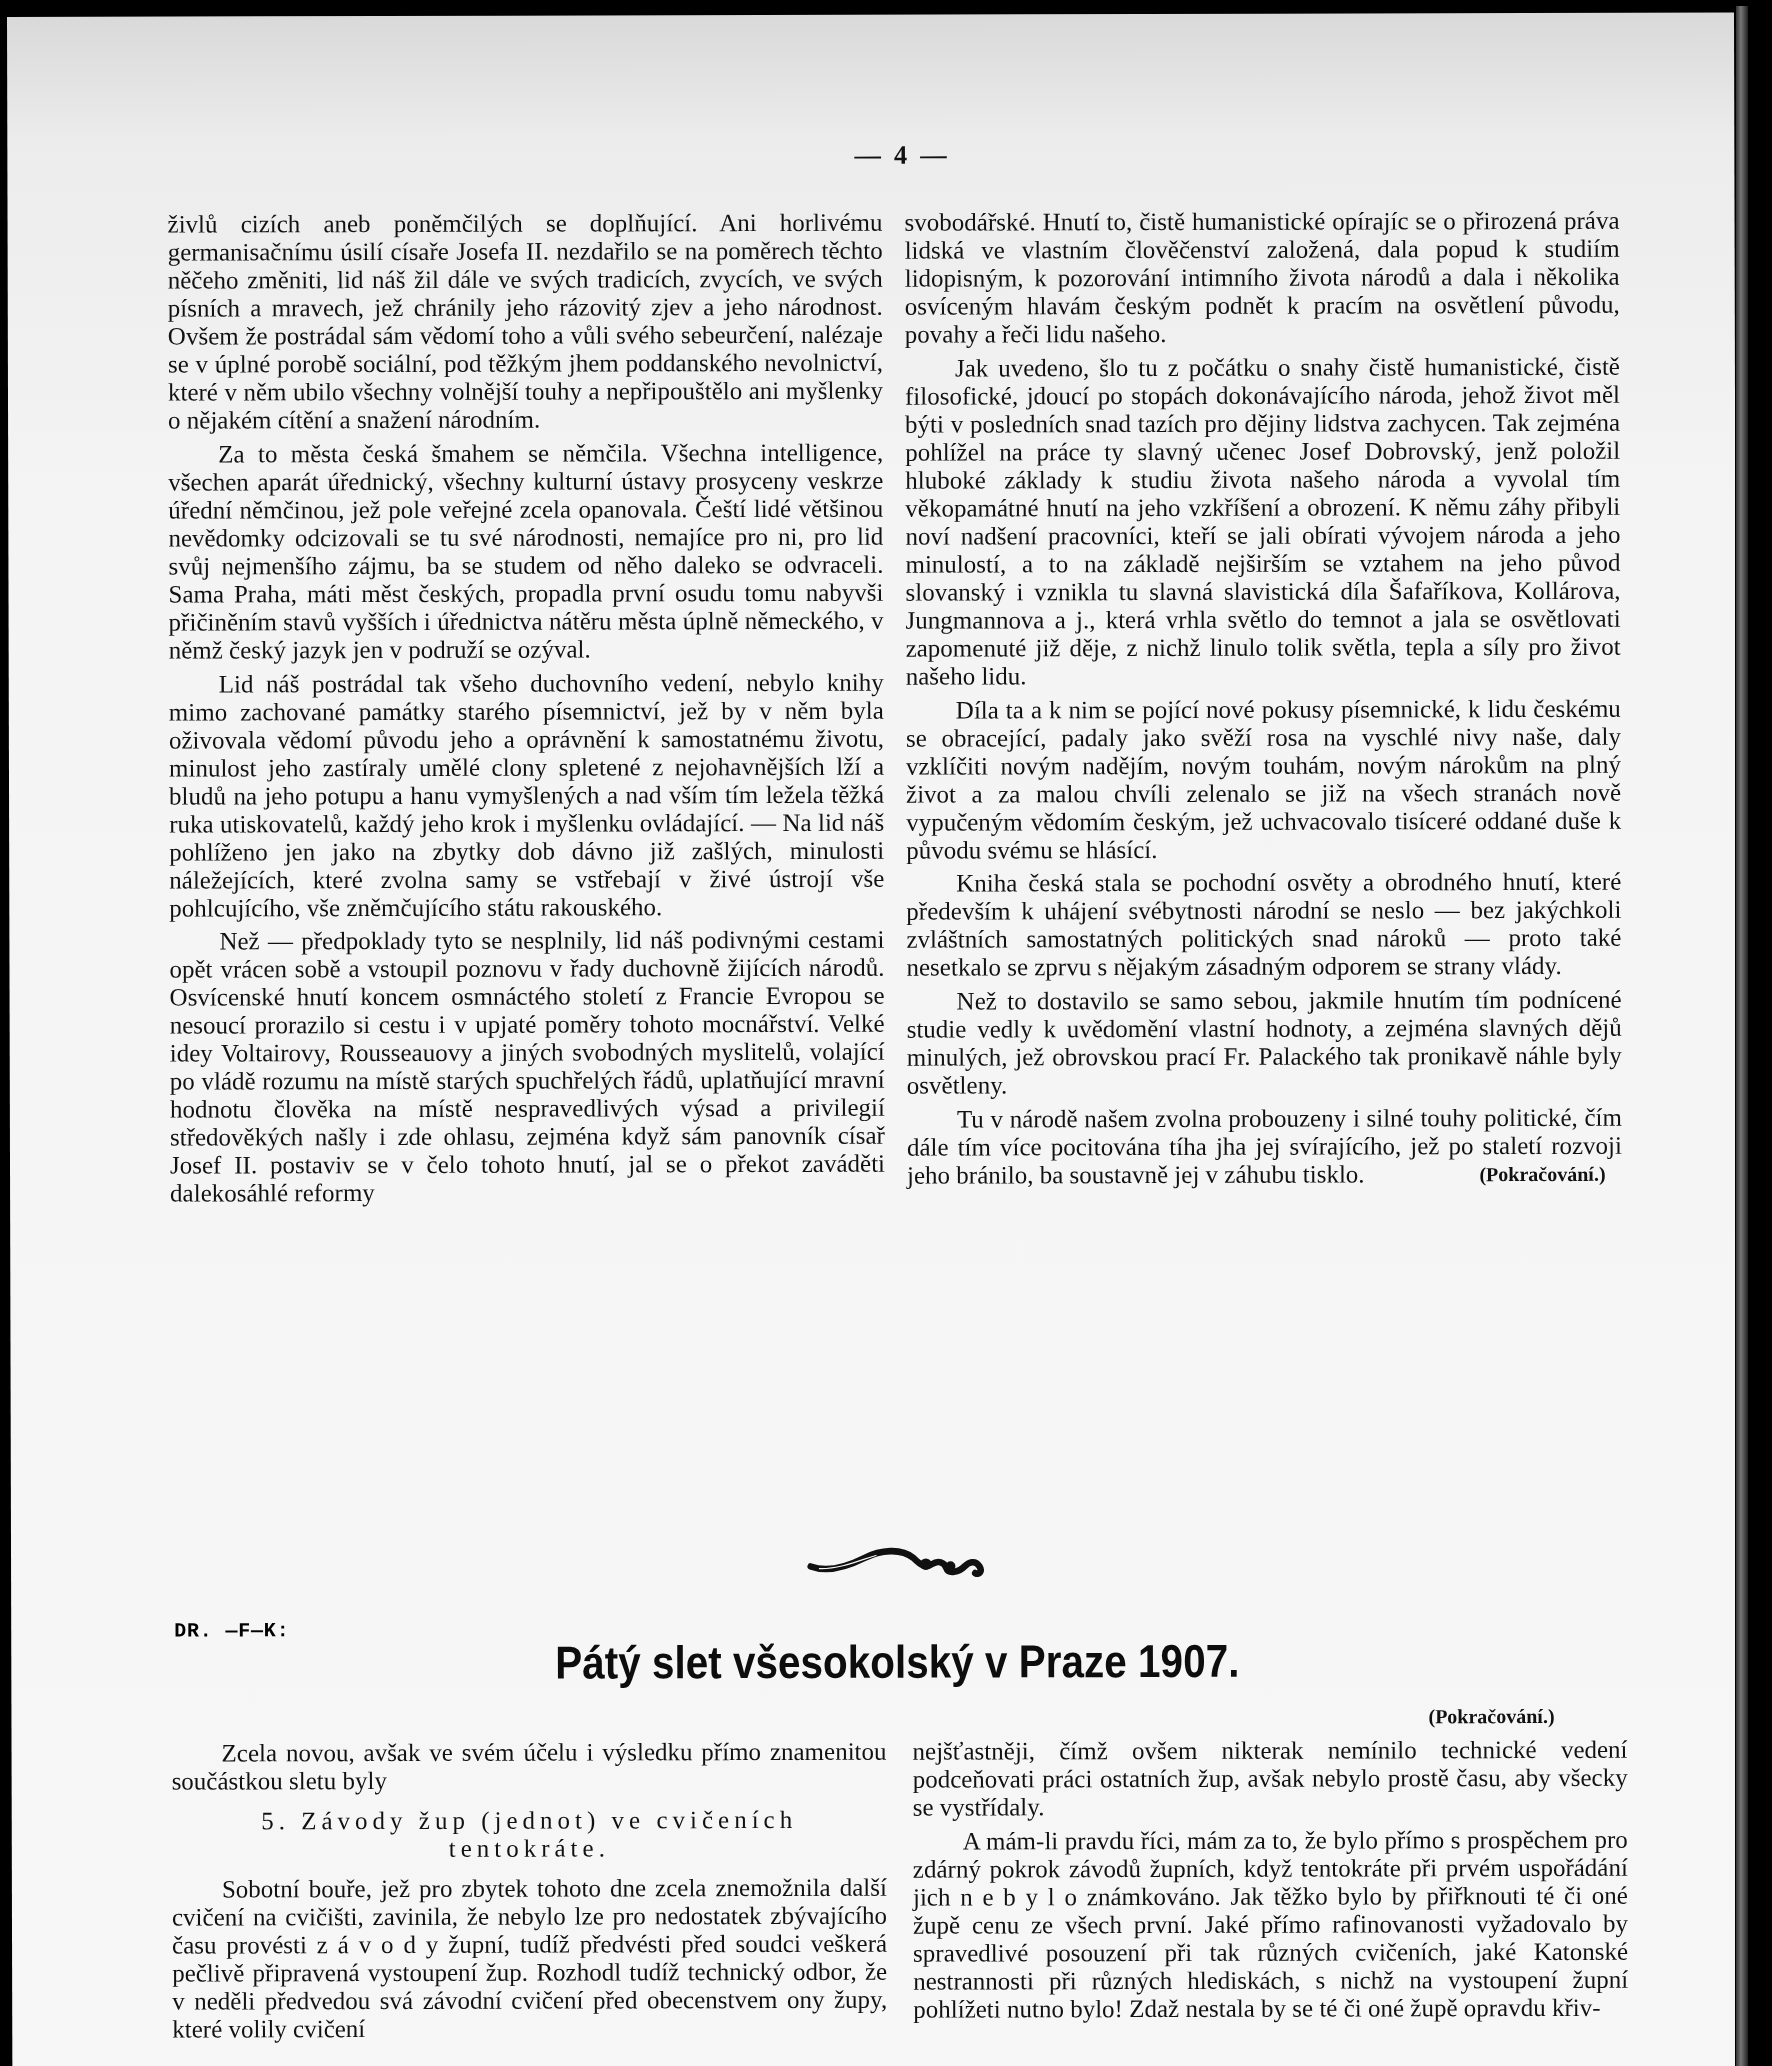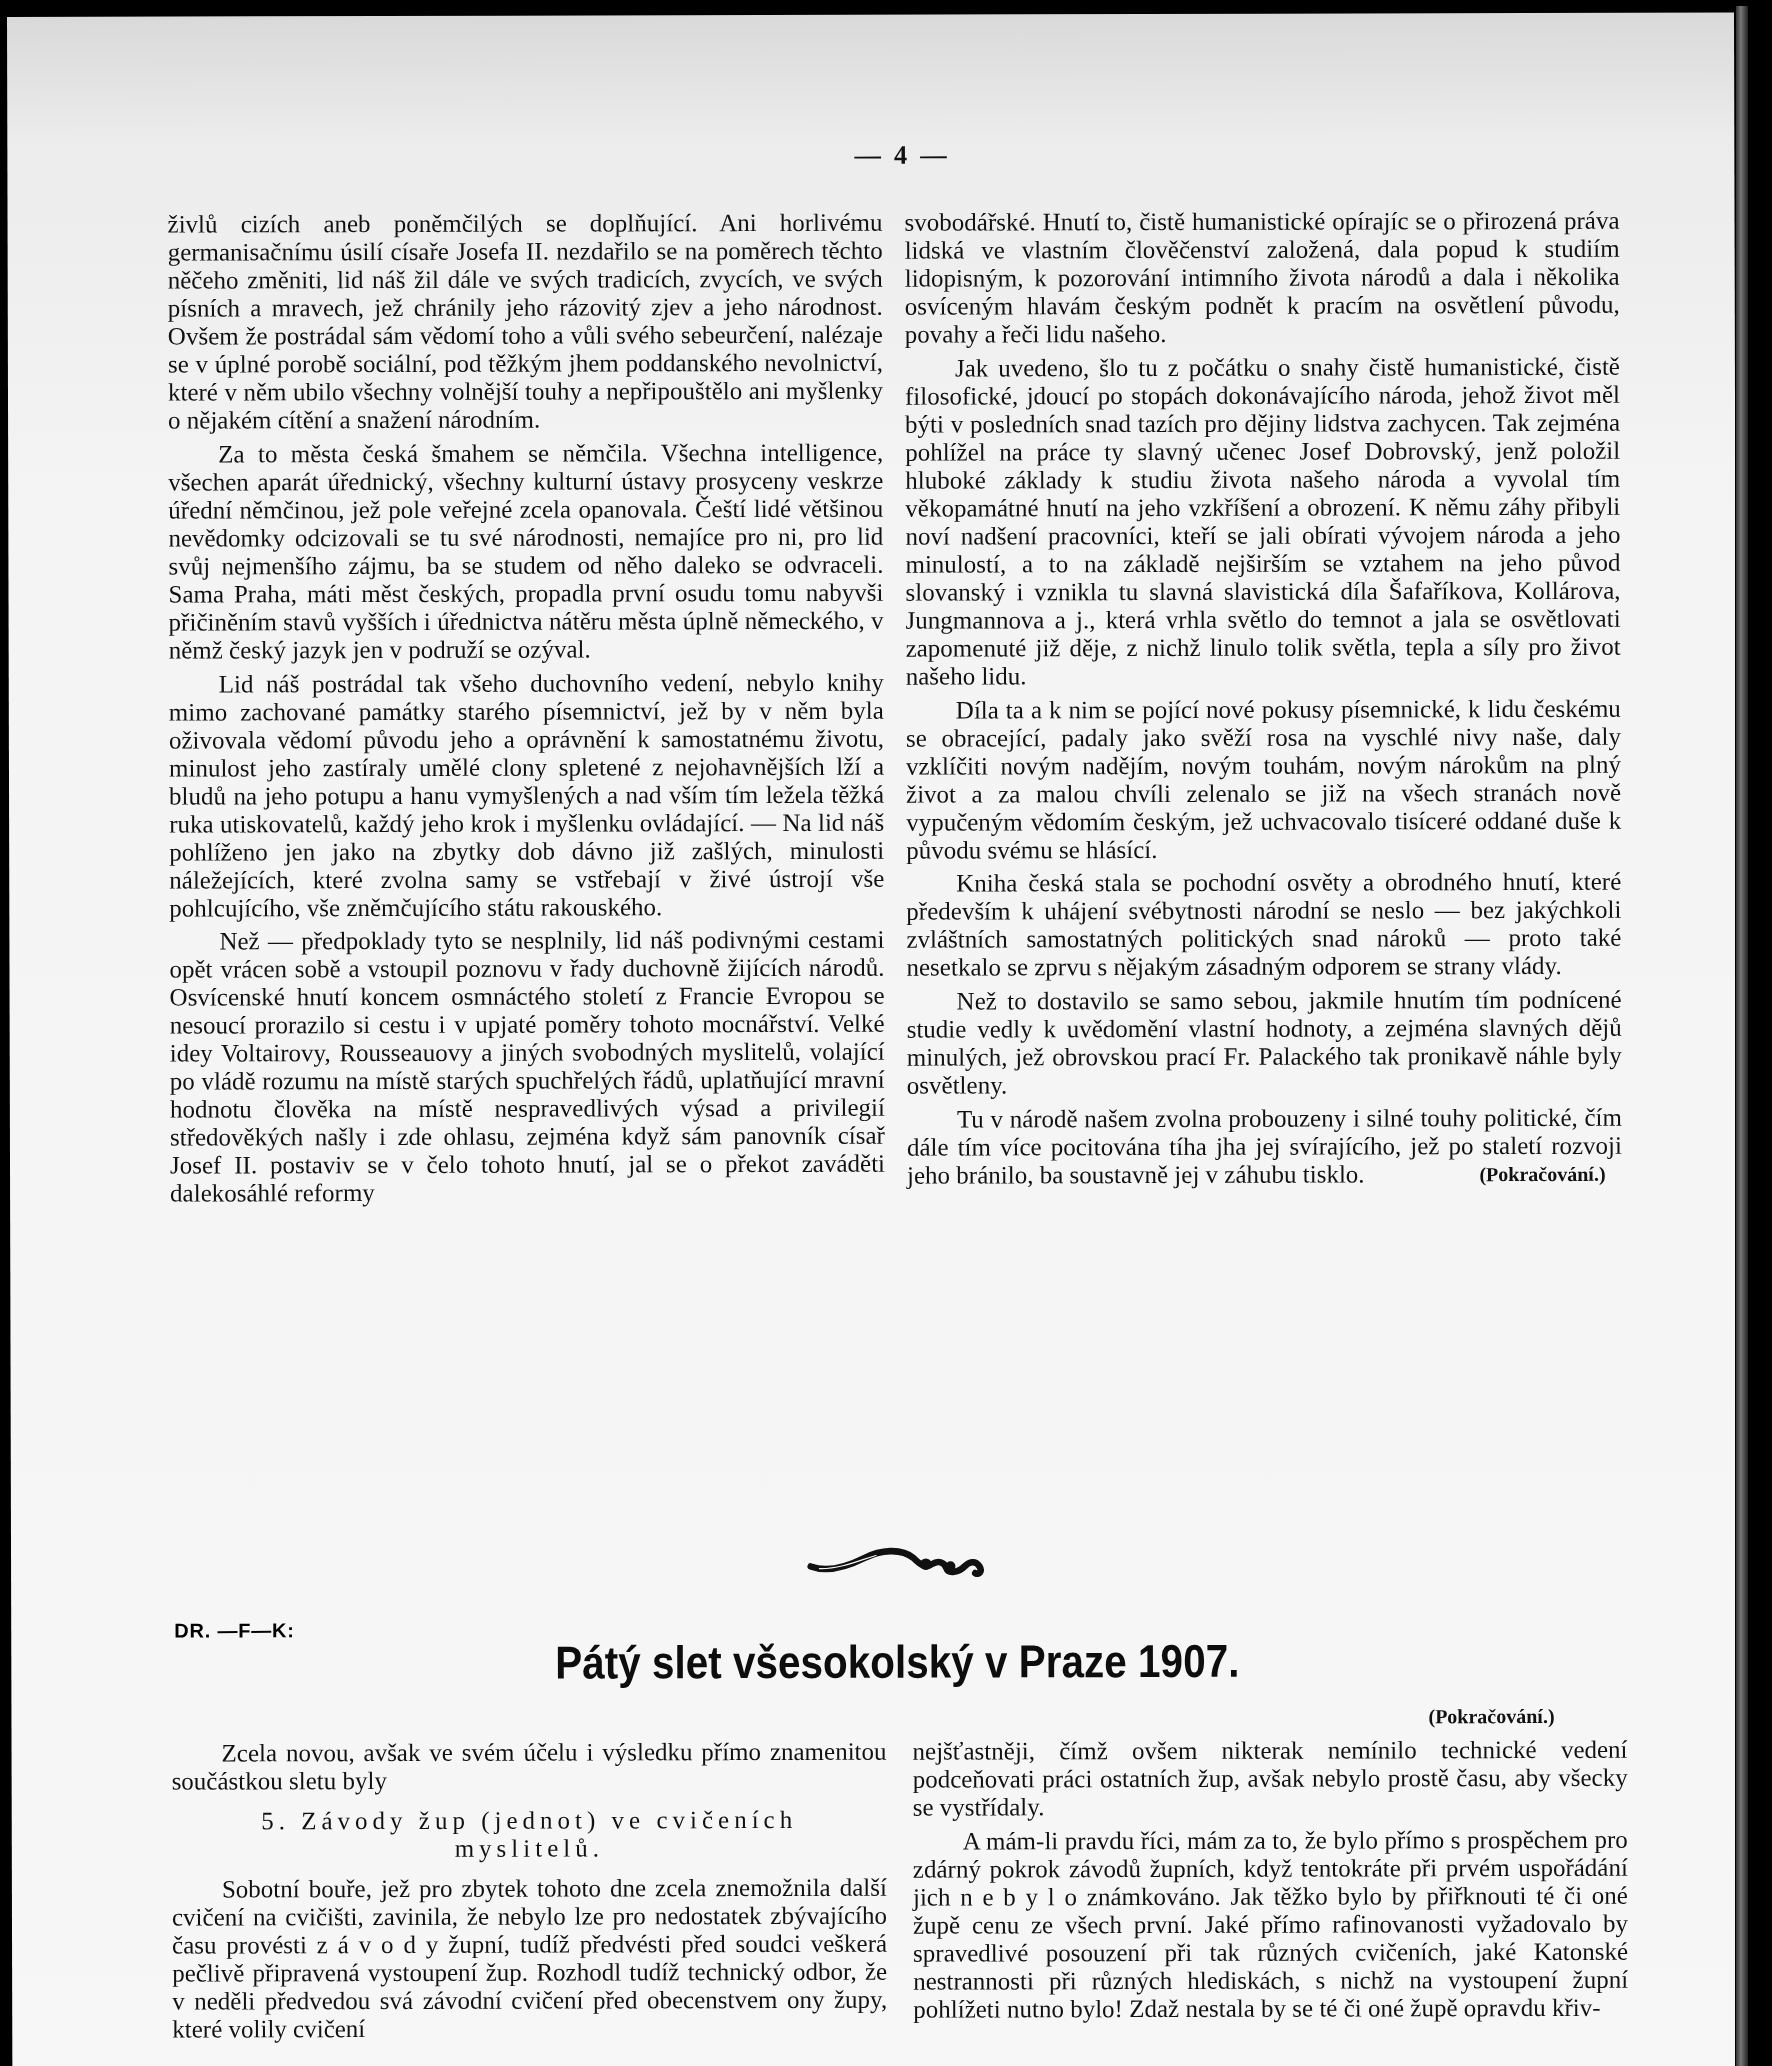--- a/index.html
+++ b/index.html
@@ -18,21 +18,21 @@
   .page-number { position:absolute; left:847px; top:125px; font-size:26.4px; font-weight:bold; letter-spacing:3.3px; }
 
   .col { position:absolute; font-size:25px; line-height:28px; text-align:justify; }
   .col p { margin:0 0 5.8px 0; text-indent:0; }
   .col p.ind { text-indent:50px; }
   .col-l1 { left:160px; top:194px; width:715px; }
   .col-r1 { left:897px; top:194px; width:715px; }
 
   .ornament { position:absolute; left:791px; top:1529px; width:190px; height:37px; }
 
-  .byline { position:absolute; left:163px; top:1603px; font-size:20px; font-weight:bold; font-family:Liberation Sans, sans-serif; letter-spacing:0.8px; }
+  .byline { position:absolute; left:163px; top:1603px; font-size:20px; font-weight:bold; font-family:Liberation Mono, monospace; letter-spacing:0.8px; }
   .article-title { position:absolute; left:0; width:1772px; top:1620px; text-align:center;
     font-family:"Liberation Sans","DejaVu Sans",sans-serif; font-size:46px; font-weight:bold; transform:scaleX(0.88); color:#0d0d0d; }
   .continued-top { position:absolute; left:1417px; top:1692px; font-size:20px; font-weight:bold; }
 
   .col-l2 { left:160px; top:1723px; width:715px; }
   .col-r2 { left:901px; top:1723px; width:715px; }
   .subhead { text-align:center; letter-spacing:5px; margin:11.6px 0 12.4px 0 !important; }
   .cont-end { float:right; font-size:20px; font-weight:bold; margin-right:16.5px; }
 </style>
 </head>
@@ -68,21 +68,21 @@
   </svg>
 
   <div class="byline">DR. —F—K:</div>
   <div class="article-title">Pátý slet všesokolský v Praze 1907.</div>
   <div class="txt continued-top">(Pokračování.)</div>
 
   <div class="txt col col-l2">
     <p class="ind">Zcela novou, avšak ve svém účelu i výsledku přímo znamenitou součástkou sletu byly</p>
     <p class="subhead">
       <span>5. Závody žup (jednot) ve cvičeních</span><br>
-      <span>myslitelů.</span>
+      <span>tentokráte.</span>
     </p>
     <p class="ind">Sobotní bouře, jež pro zbytek tohoto dne zcela znemožnila další cvičení na cvičišti, zavinila, že nebylo lze pro nedostatek zbývajícího času provésti z á v o d y župní, tudíž předvésti před soudci veškerá pečlivě připravená vystoupení žup. Rozhodl tudíž technický odbor, že v neděli předvedou svá závodní cvičení před obecenstvem ony župy, které volily cvičení</p>
   </div>
 
   <div class="txt col col-r2">
     <p>nejšťastněji, čímž ovšem nikterak nemínilo technické vedení podceňovati práci ostatních žup, avšak nebylo prostě času, aby všecky se vystřídaly.</p>
     <p class="ind">A mám-li pravdu říci, mám za to, že bylo přímo s prospěchem pro zdárný pokrok závodů župních, když tentokráte při prvém uspořádání jich n e b y l o známkováno. Jak těžko bylo by přiřknouti té či oné župě cenu ze všech první. Jaké přímo rafinovanosti vyžadovalo by spravedlivé posouzení při tak různých cvičeních, jaké Katonské nestrannosti při různých hlediskách, s nichž na vystoupení župní pohlížeti nutno bylo! Zdaž nestala by se té či oné župě opravdu křiv-</p>
   </div>
 </div>
 

